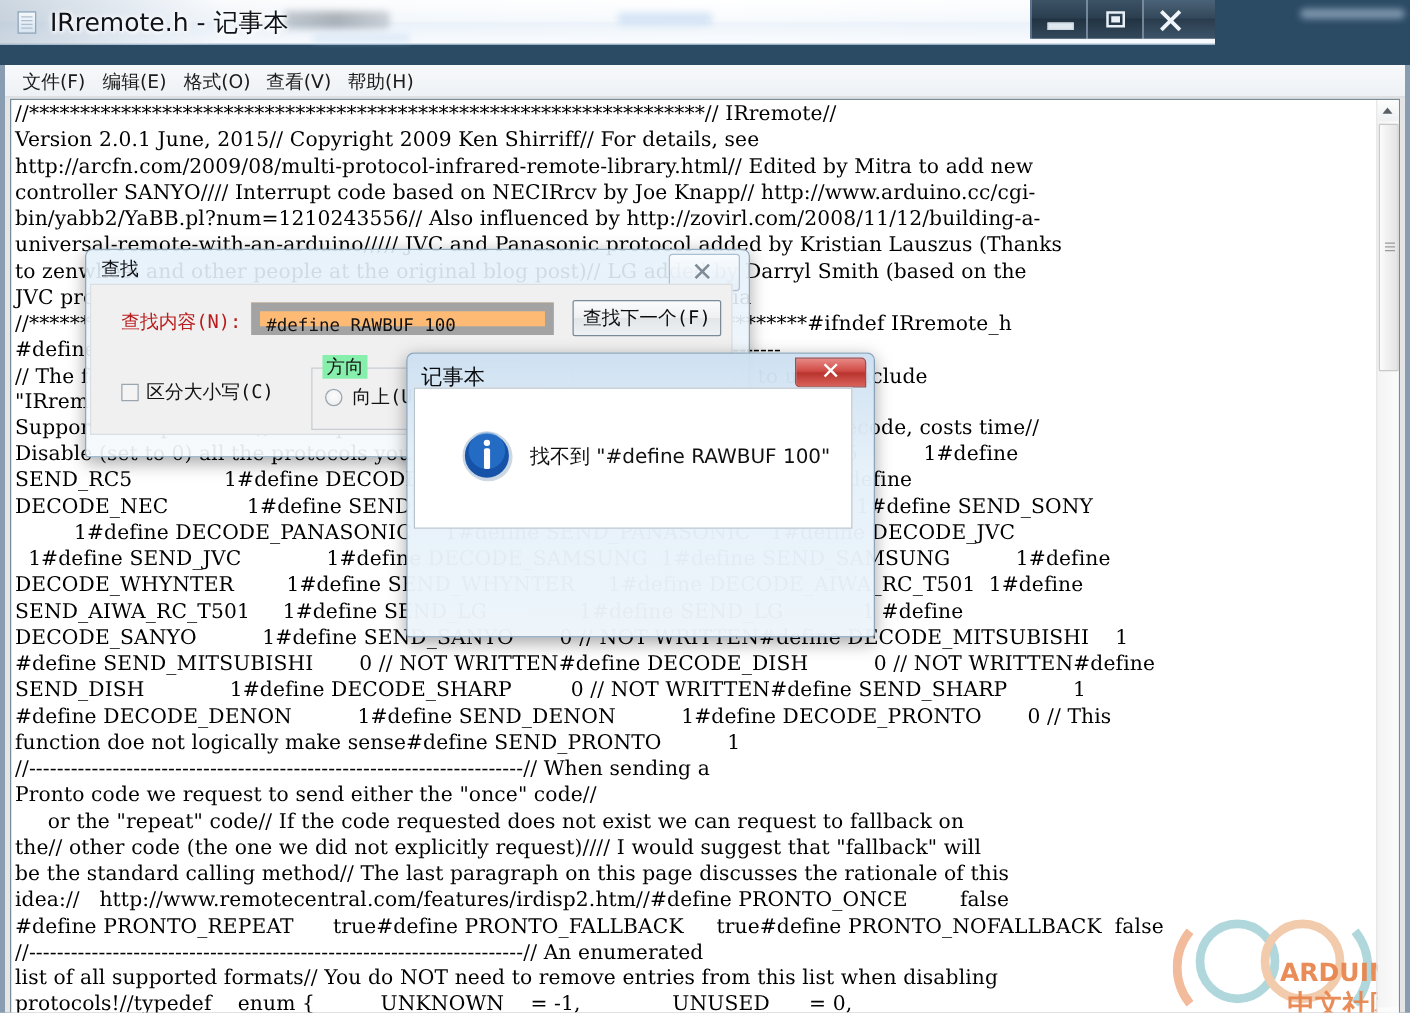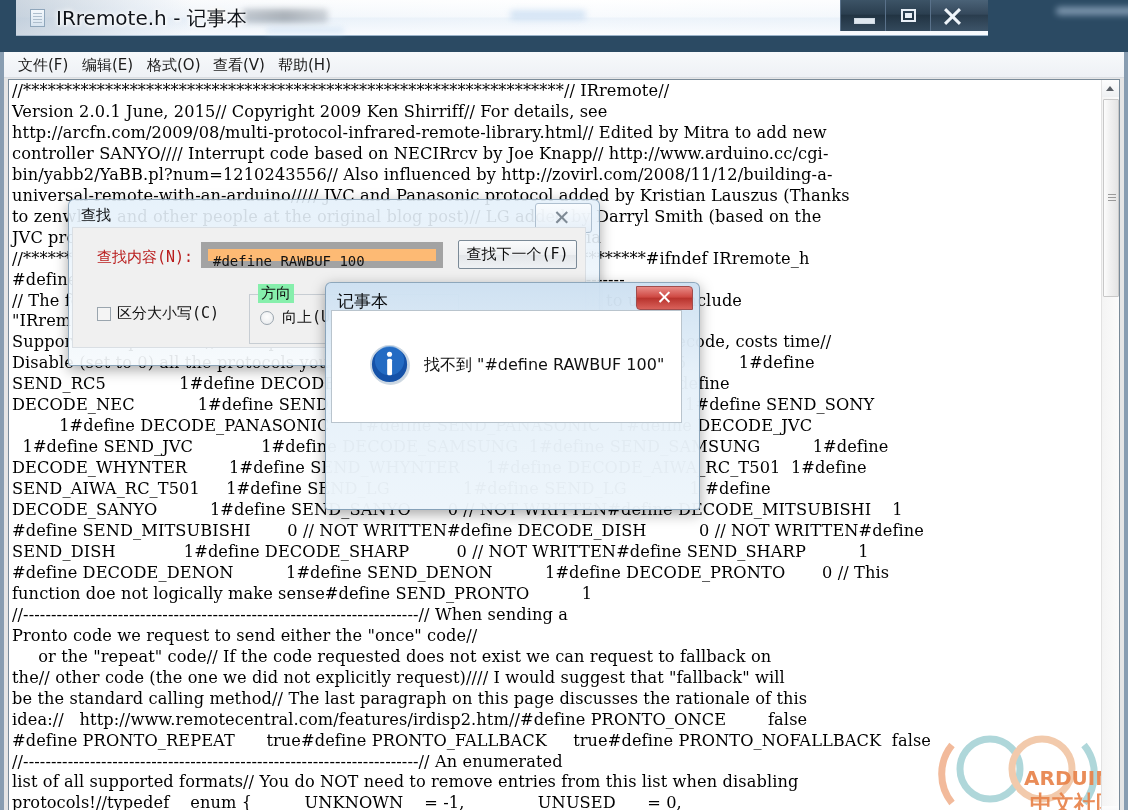--- a/index.html
+++ b/index.html
@@ -5,21 +5,21 @@
   html,body{margin:0;padding:0;}
   body{
     width:1128px;height:810px;overflow:hidden;
     font-family:"Liberation Sans","DejaVu Sans",sans-serif;
     background:#2b4a63;
   }
   #app{position:relative;width:1128px;height:810px;overflow:hidden;}
 
   
   .titlebar{
-    position:absolute;left:16px;top:0;width:972px;height:36px;
+    position:absolute;left:0;top:0;width:972px;height:36px;
     background:
       linear-gradient(to bottom, rgba(255,255,255,0.70) 0%, rgba(242,247,252,0.60) 48%, rgba(228,238,248,0.66) 52%, rgba(250,252,255,0.78) 100%),
       linear-gradient(to right,#cfd9e4 0%,#e9eef5 12%,#f5f8fb 30%,#ffffff 60%,#f1f5fa 100%);
     border-bottom:1px solid #9bb3c9;
     box-sizing:border-box;
   }
   .glass-blur{
     position:absolute;top:4px;height:28px;border-radius:4px;
     filter:blur(3px);opacity:.55;pointer-events:none;
   }

